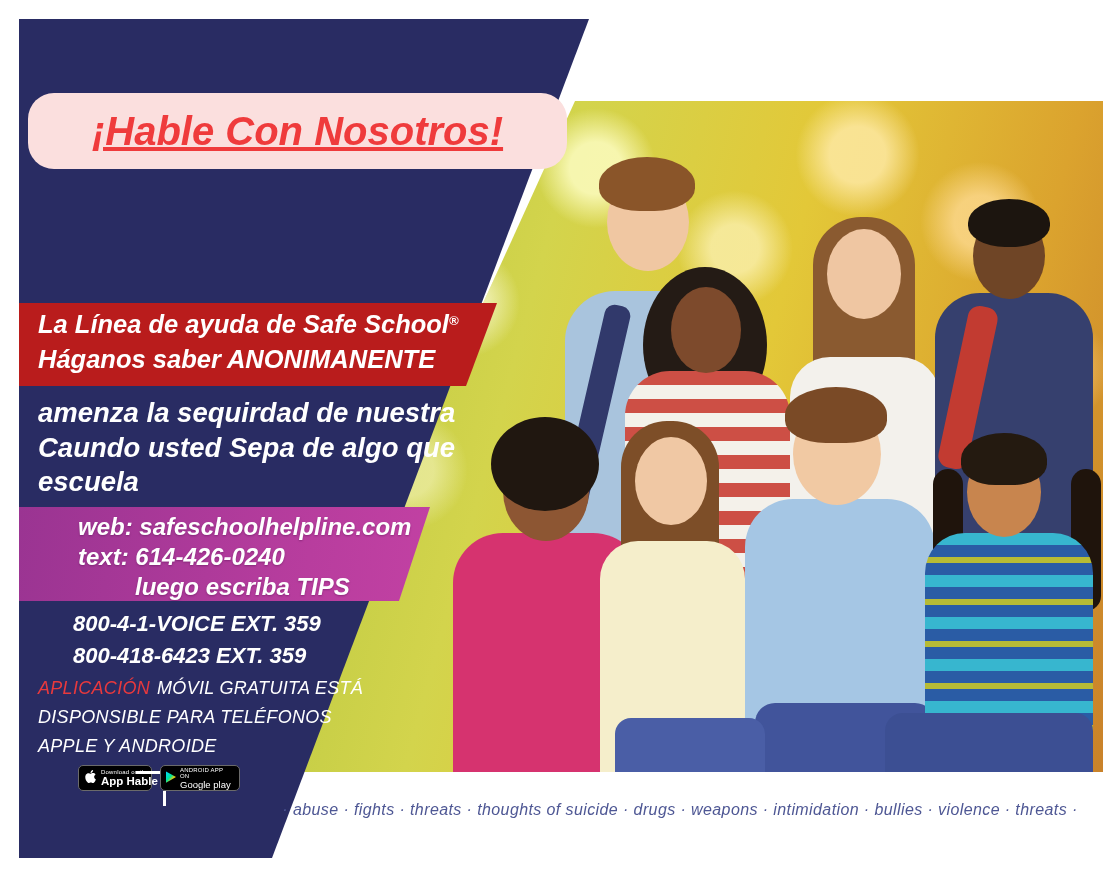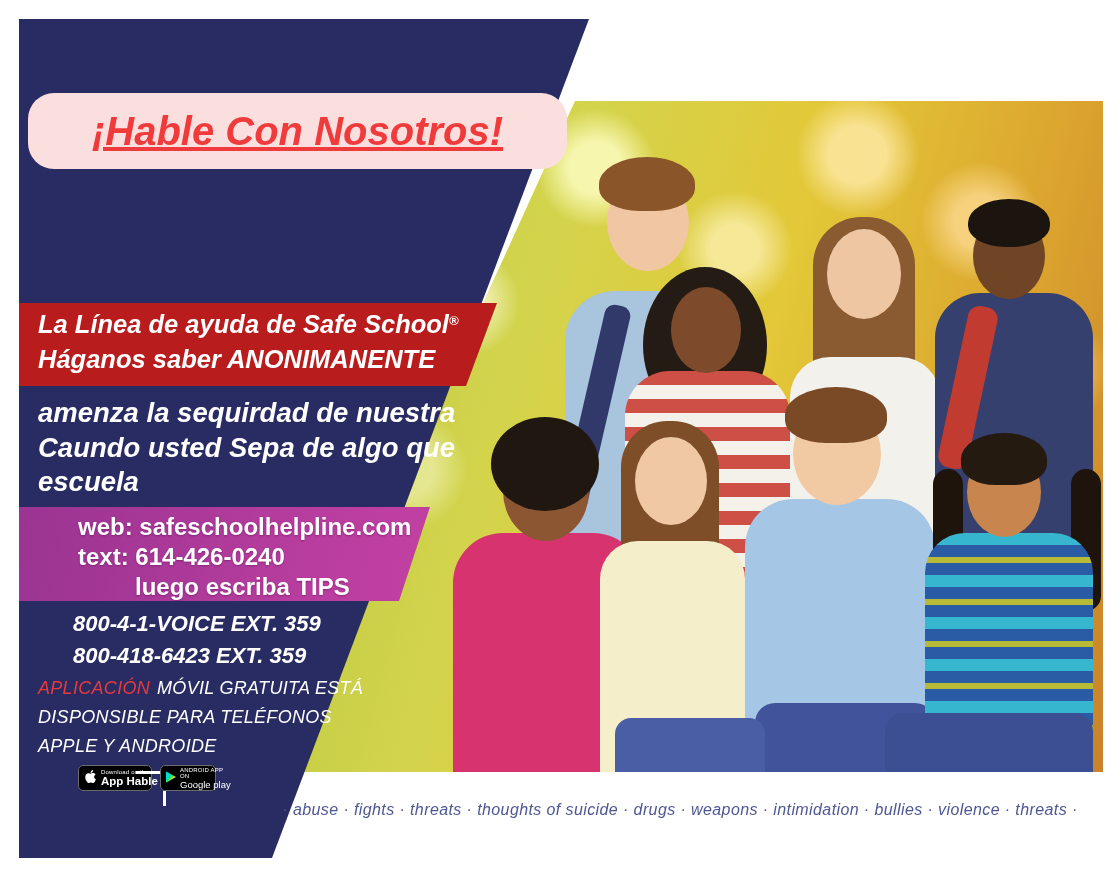--- a/index.html
+++ b/index.html
@@ -94,39 +94,39 @@
 
   
   .message{position:absolute;left:38px;top:396px;font-size:27.5px;font-weight:bold;font-style:italic;
            color:#ffffff;line-height:34.5px;white-space:nowrap;}
 
   
   .magenta{position:absolute;left:19px;top:507px;width:411px;height:94px;
            background:linear-gradient(100deg,#9a3492 0%,#b83d9e 70%,#c241a3 100%);
            clip-path:polygon(0 0,411px 0,380px 94px,0 94px);}
   .magenta .ln{position:absolute;left:59px;white-space:nowrap;font-size:24px;font-weight:bold;
-               color:#ffffff;text-shadow:0 1px 2px rgba(60,0,60,.35);}
+               font-style:italic;color:#ffffff;text-shadow:0 1px 2px rgba(60,0,60,.35);}
   .magenta .ln1{top:6px;}
   .magenta .ln2{top:36px;}
   .magenta .ln3{top:66px;left:116px;}
 
   
   .phones{position:absolute;left:73px;top:608px;font-size:22px;font-weight:bold;font-style:italic;
           color:#ffffff;line-height:32px;white-space:nowrap;}
 
   
   .appnote{position:absolute;left:38px;top:674px;font-size:18px;font-style:italic;color:#ffffff;
            line-height:29px;letter-spacing:.3px;white-space:nowrap;}
   .appnote .hl{color:#e8393d;margin-right:7px;}
 
   
   .badge{position:absolute;background:#000000;border:1px solid #6a6a6a;border-radius:5px;
          display:flex;align-items:center;gap:4px;padding:0 5px;box-sizing:border-box;color:#fff;}
   .badge.apple{left:78px;top:765px;width:74px;height:26px;}
-  .badge.gplay{left:160px;top:765px;width:56px;height:26px;}
+  .badge.gplay{left:160px;top:765px;width:80px;height:26px;}
   .badge .col{display:flex;flex-direction:column;line-height:1;}
   .badge .small{font-size:6px;letter-spacing:.2px;}
   .badge .big{font-size:11.5px;font-weight:bold;margin-top:1px;white-space:nowrap;}
   .badge.gplay .big{font-size:9.5px;font-weight:normal;}
   .mark{position:absolute;background:#ffffff;}
   .mark.h{left:136px;top:771px;width:24px;height:3px;}
   .mark.v{left:163px;top:791px;width:3px;height:15px;}
 </style>
 </head>
 <body>

